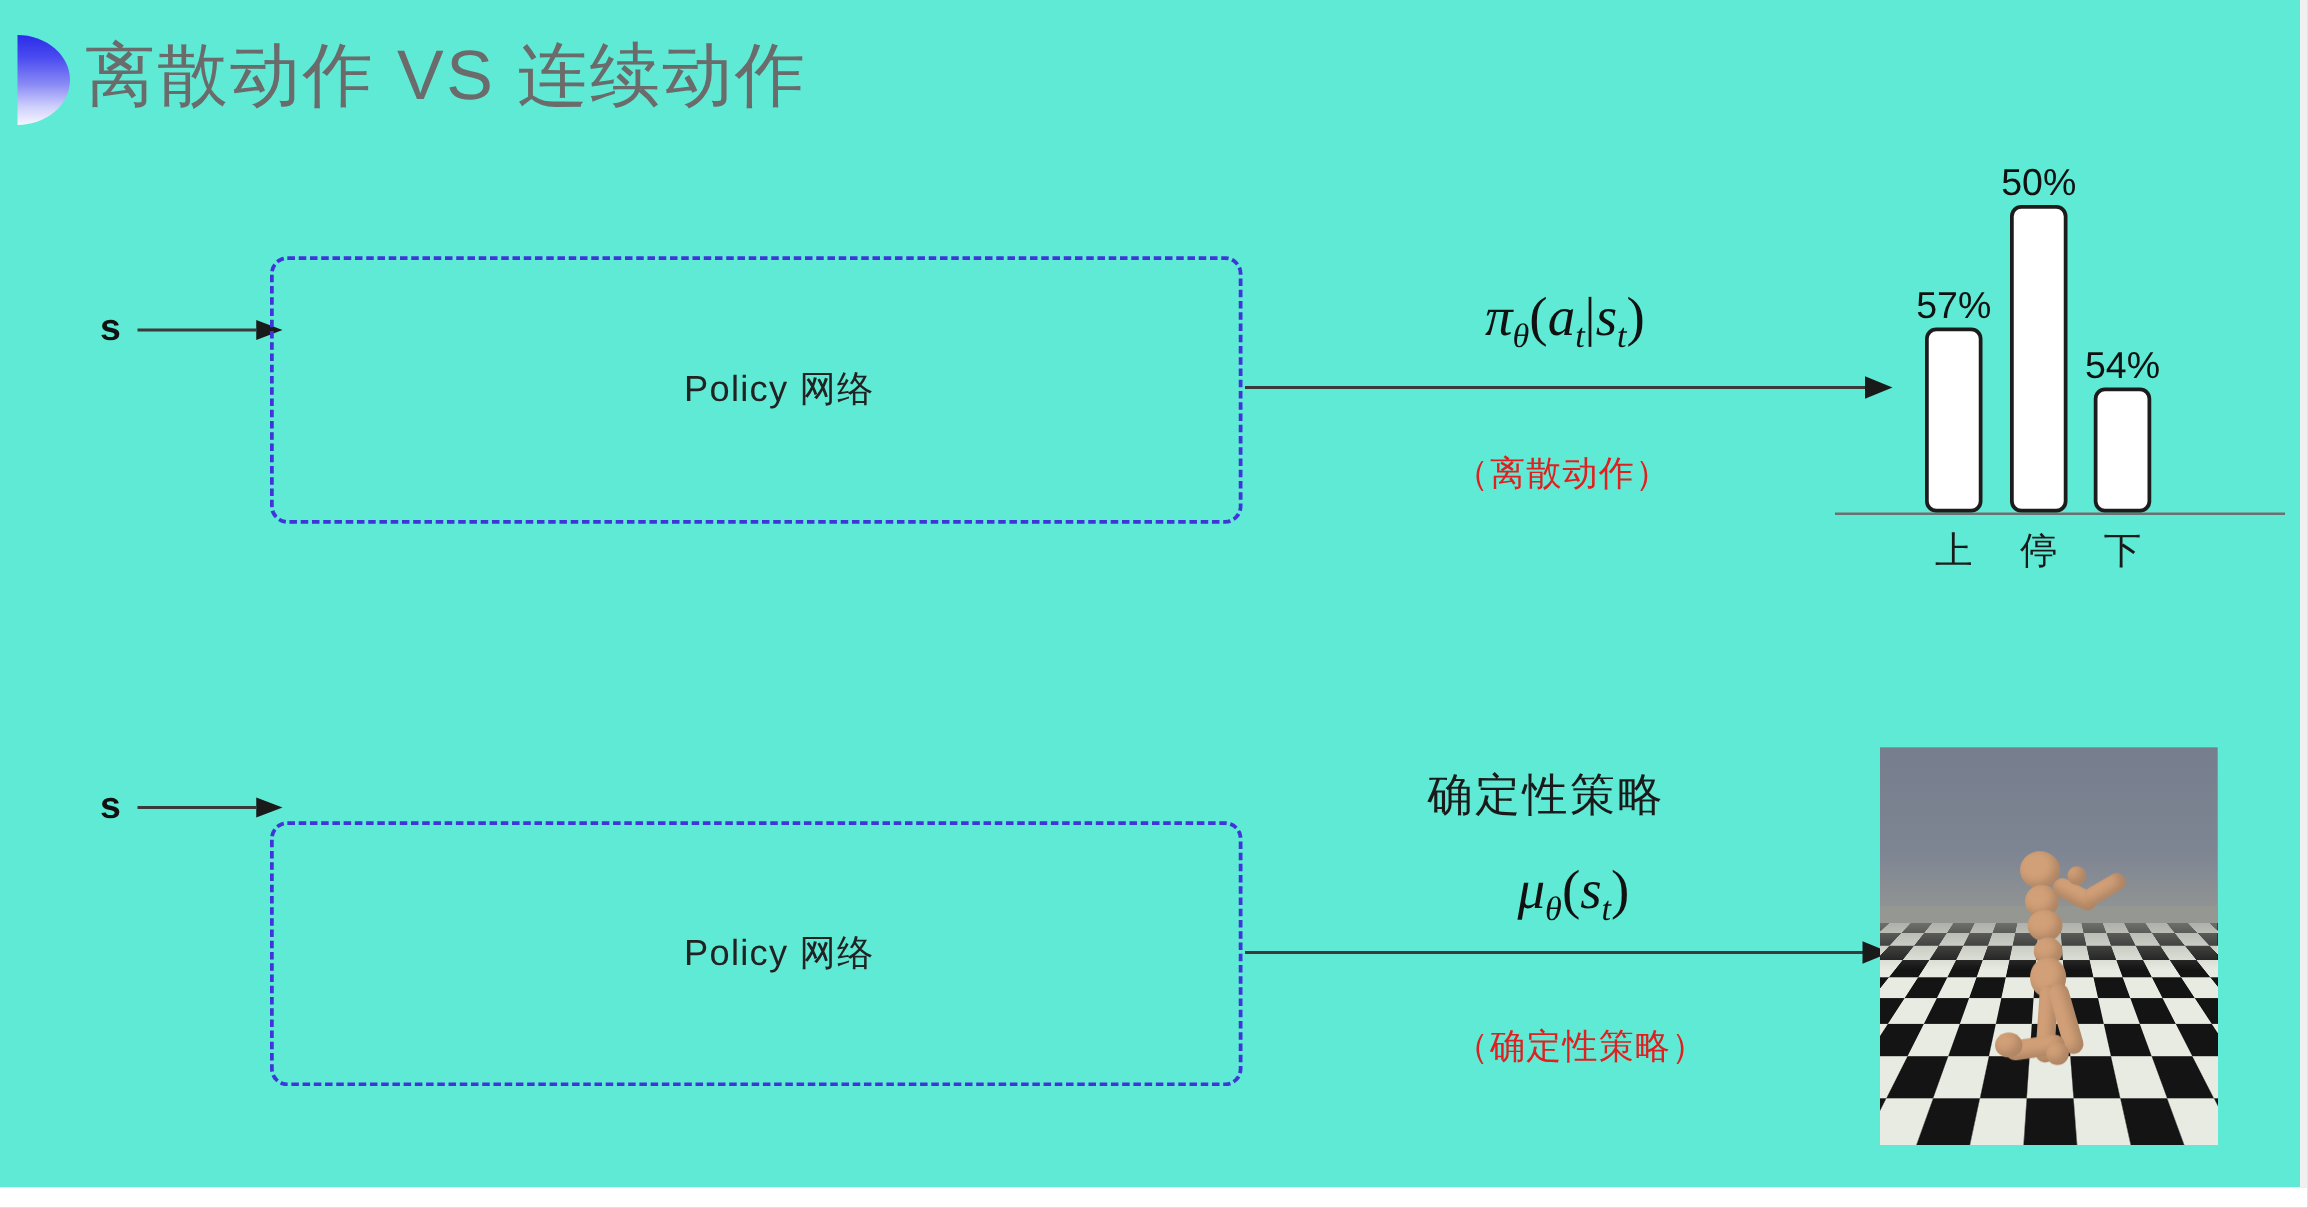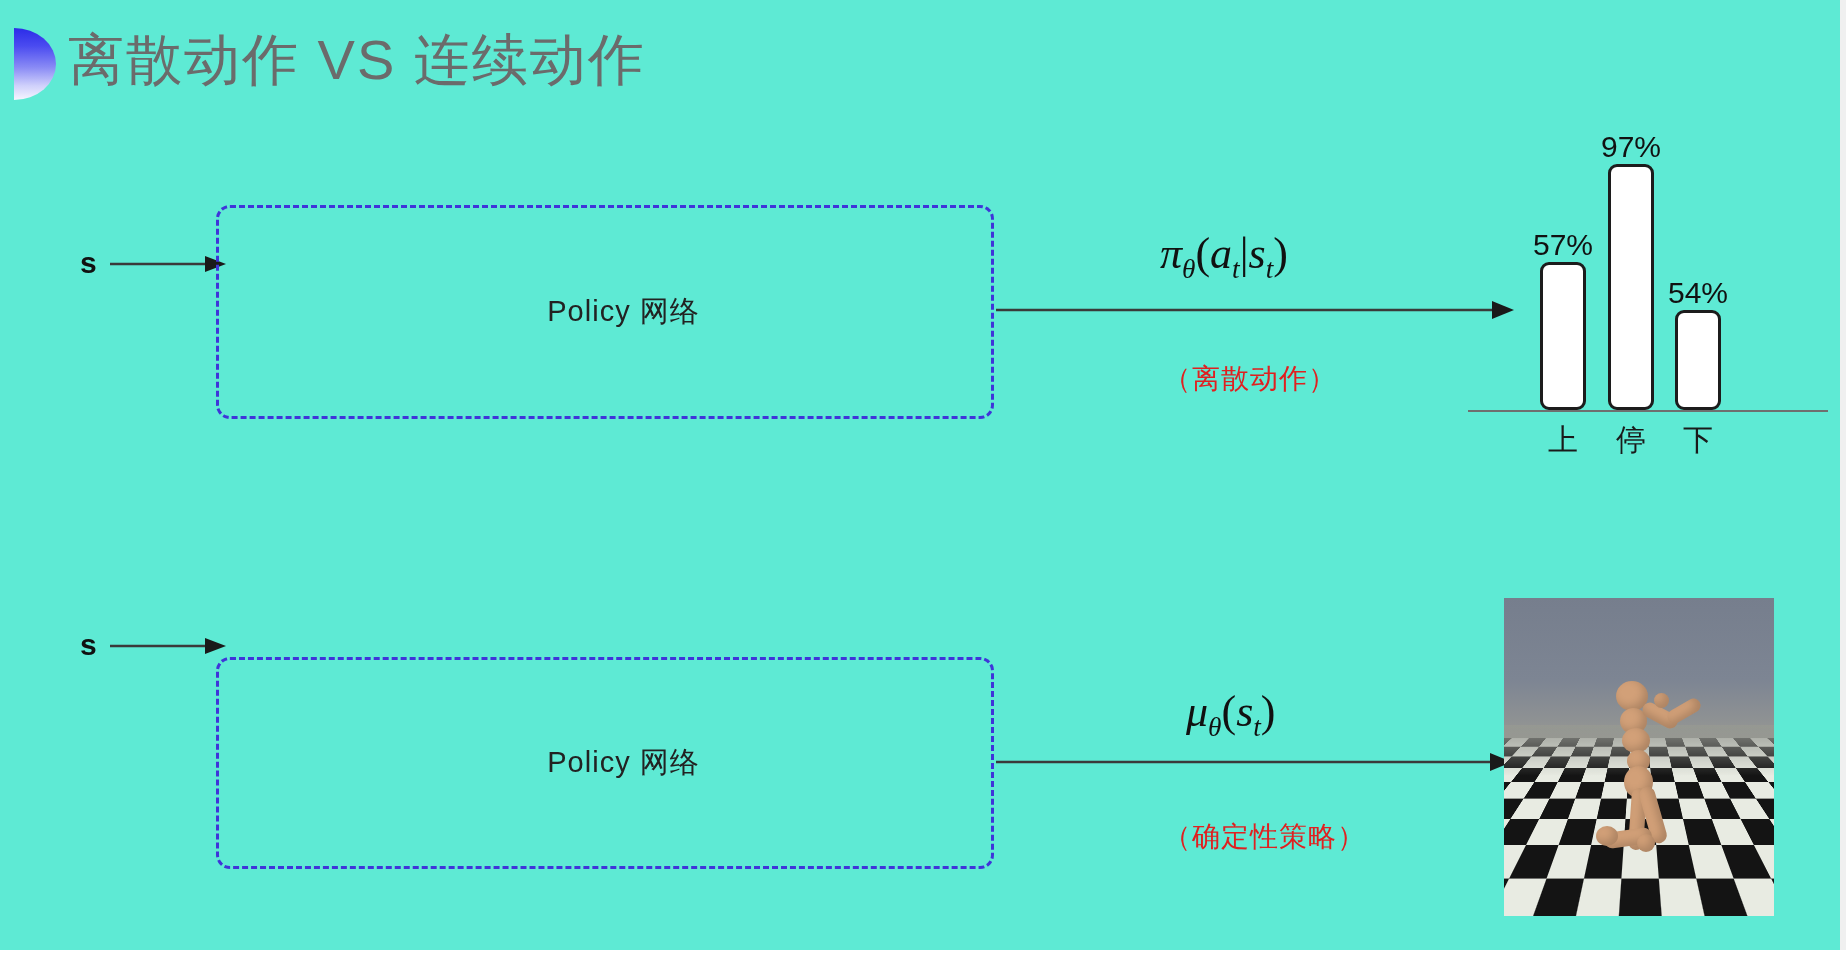--- a/index.html
+++ b/index.html
@@ -77,20 +77,21 @@
     letter-spacing: 2px;
     white-space: nowrap;
   }
   .policy-formula {
     position: absolute;
     font-family: "Liberation Serif", "DejaVu Serif", serif;
     font-style: italic;
     font-size: 44px;
     color: #111111;
     white-space: nowrap;
+    margin-left: 28px;
   }
   .policy-formula .sub {
     font-size: 0.62em;
     vertical-align: sub;
     font-style: italic;
   }
   .policy-formula .paren {
     font-style: normal;
   }
   .action-note {
@@ -216,21 +217,21 @@
   <div class="action-note" style="left:1163px; top:360px;">（离散动作）</div>
 
   <div class="chart" style="left:1468px; top:120px; width:360px; height:292px;">
 
     <div class="chart-baseline" style="width:360px;"></div>
 
     <div class="bar" style="left:72px; width:46px; height:148px;"></div>
     <div class="bar-value" style="left:45px; top:108px; width:100px;">57%</div>
 
     <div class="bar" style="left:140px; width:46px; height:246px;"></div>
-    <div class="bar-value" style="left:113px; top:10px; width:100px;">97%</div>
+    <div class="bar-value" style="left:113px; top:10px; width:100px;">50%</div>
 
     <div class="bar" style="left:207px; width:46px; height:100px;"></div>
     <div class="bar-value" style="left:180px; top:156px; width:100px;">54%</div>
 
     <div class="bar-cat" style="left:45px; top:300px; width:100px;">上</div>
     <div class="bar-cat" style="left:113px; top:300px; width:100px;">停</div>
     <div class="bar-cat" style="left:180px; top:300px; width:100px;">下</div>
   </div>
 
   <div class="state-label" style="left:80px; top:628px;">s</div>
@@ -242,20 +243,21 @@
 
   <div class="policy-box" style="left:216px; top:657px; width:772px; height:206px;">
     <div class="policy-box-label">Policy 网络</div>
   </div>
 
   <svg class="arrow-svg" style="left:996px; top:742px;" width="518" height="40">
     <line x1="0" y1="20" x2="496" y2="20" stroke="#3a3a3a" stroke-width="2.5"></line>
     <polygon points="494,11 516,20 494,29" fill="#1a1a1a"></polygon>
   </svg>
 
+  <div class="policy-name" style="left:1142px; top:612px;">确定性策略</div>
 
   <div class="policy-formula" style="left:1186px; top:686px;">
     <span>μ</span><span class="sub">θ</span><span class="paren">(</span><span>s</span><span class="sub">t</span><span class="paren">)</span>
   </div>
 
   <div class="action-note" style="left:1163px; top:818px;">（确定性策略）</div>
 
   <div class="sim-frame" style="left:1504px; top:598px; width:270px; height:318px;">
     <div class="sim-sky"></div>
     <div class="sim-floor"></div>

